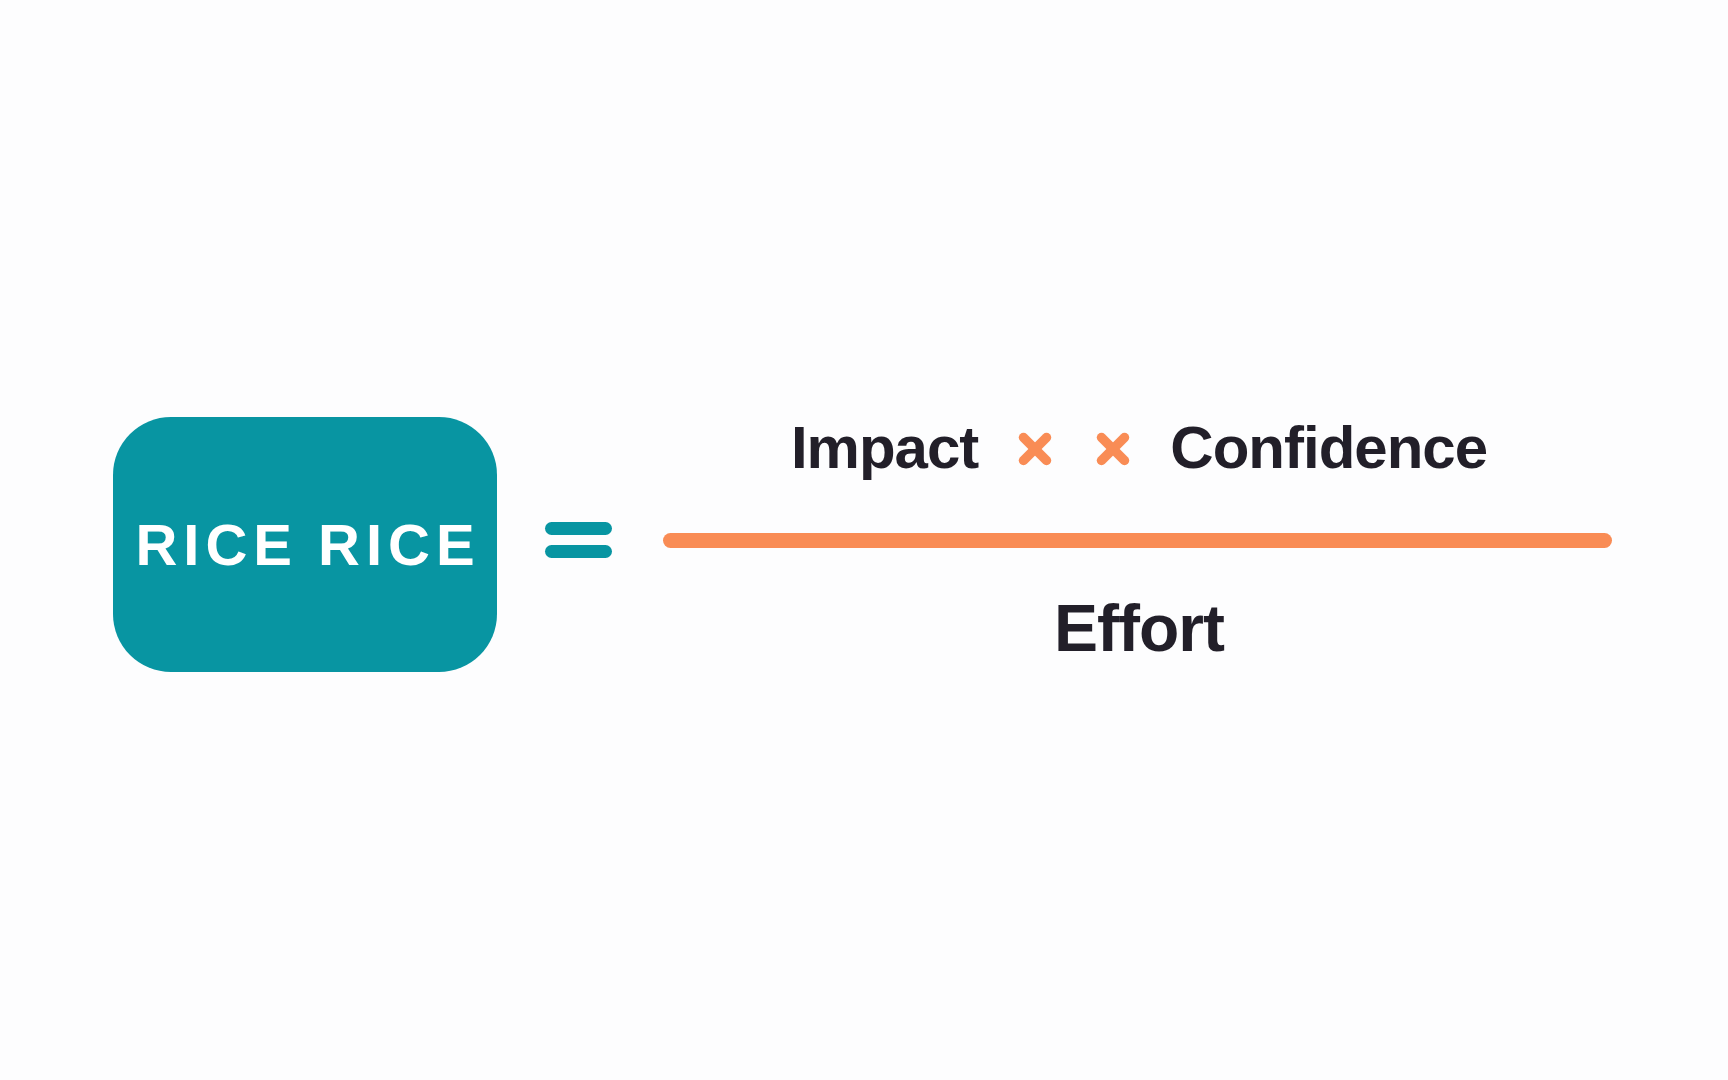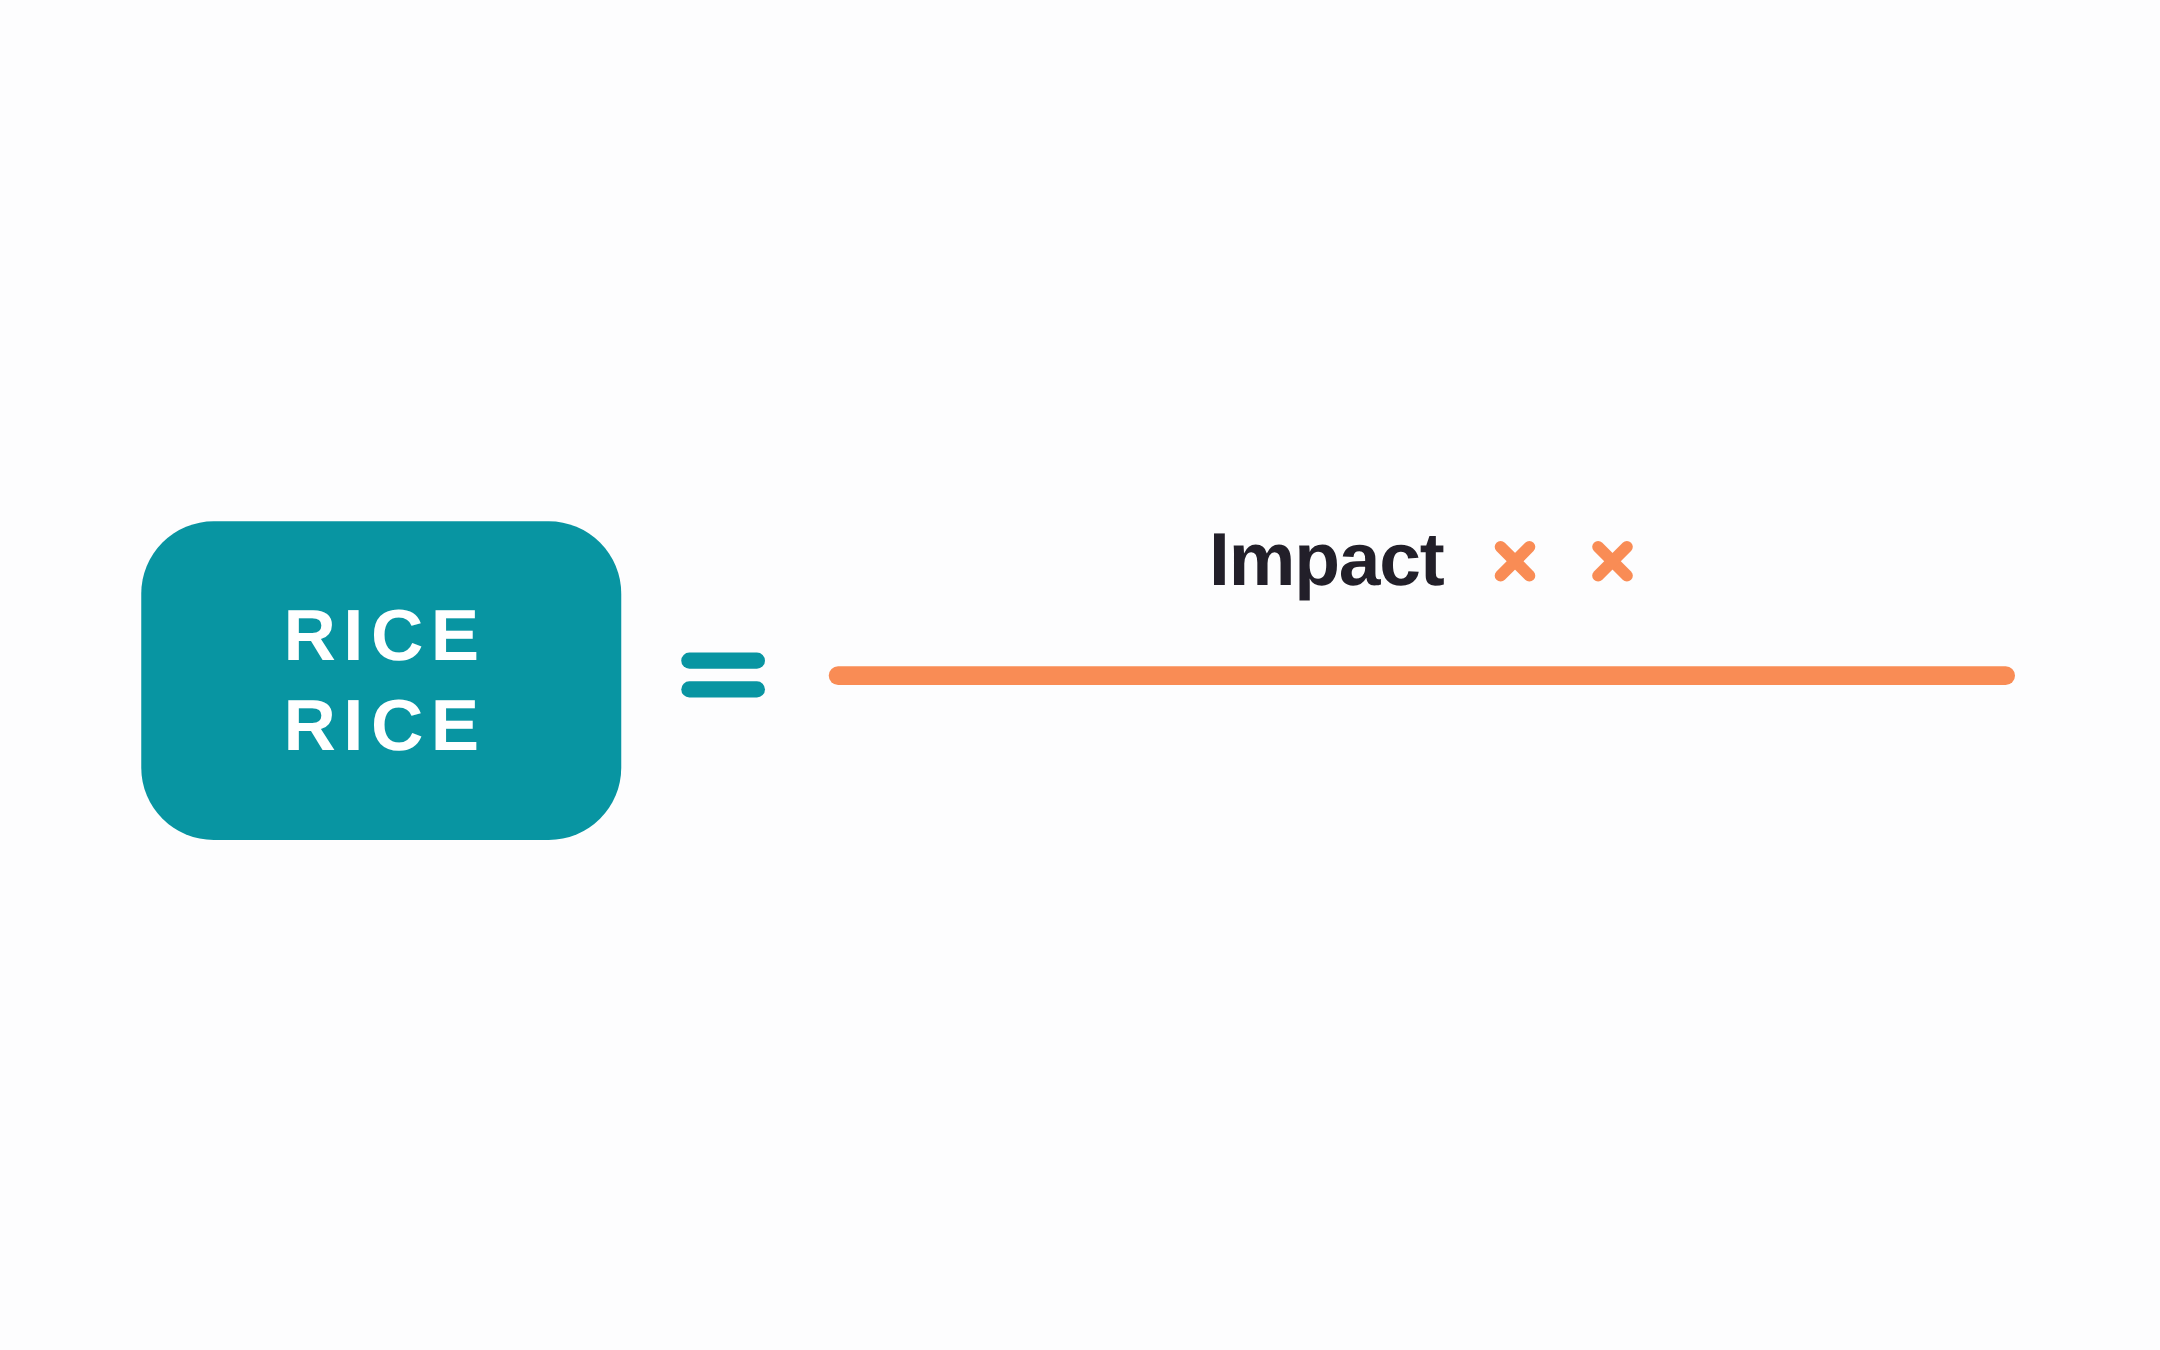--- a/index.html
+++ b/index.html
@@ -19,21 +19,21 @@
   
   .badge {
     position: absolute;
     left: 113px;
     top: 417px;
     width: 384px;
     height: 255px;
     background: #0895A2;
     border-radius: 58px;
     display: flex;
-    flex-direction: column;
+    flex-direction: row;
     align-items: center;
     justify-content: center;
     gap: 14px;
   }
   .badge-line {
     color: #FFFFFF;
     font-size: 58px;
     font-weight: 700;
     line-height: 1;
     letter-spacing: 6px;
@@ -145,18 +145,20 @@
 
 
     <span class="mult">
       <svg viewBox="0 0 42 42" aria-hidden="true">
         <line x1="9.5" y1="9.5" x2="32.5" y2="32.5" stroke="#F98C55" stroke-width="9.5" stroke-linecap="round"></line>
         <line x1="32.5" y1="9.5" x2="9.5" y2="32.5" stroke="#F98C55" stroke-width="9.5" stroke-linecap="round"></line>
       </svg>
       <span class="sr-only">×</span>
     </span>
 
+    <span>Confidence</span>
   </div>
 
   <div class="fraction-bar"></div>
 
+  <div class="denominator">Effort</div>
 
 </div>
 
 </body></html>

